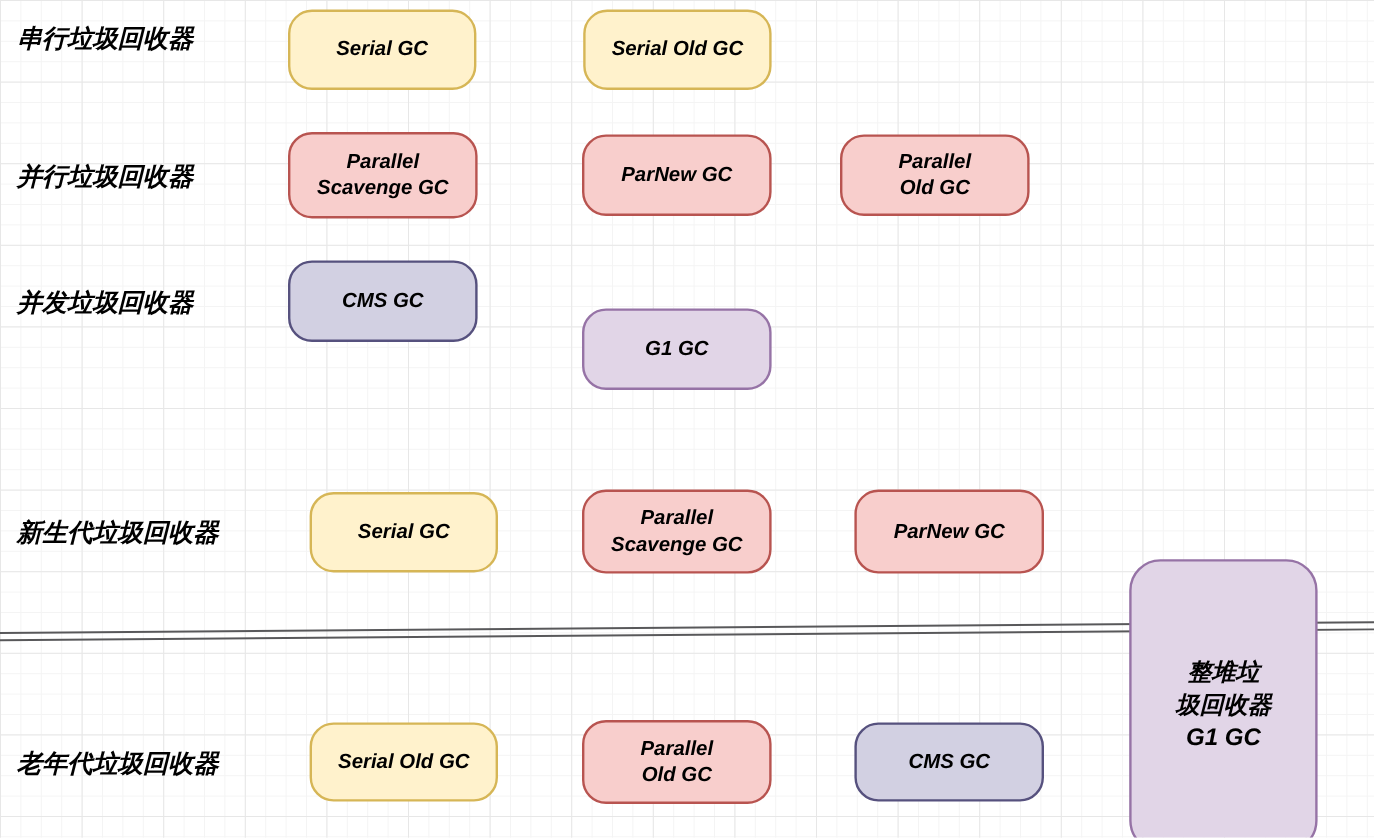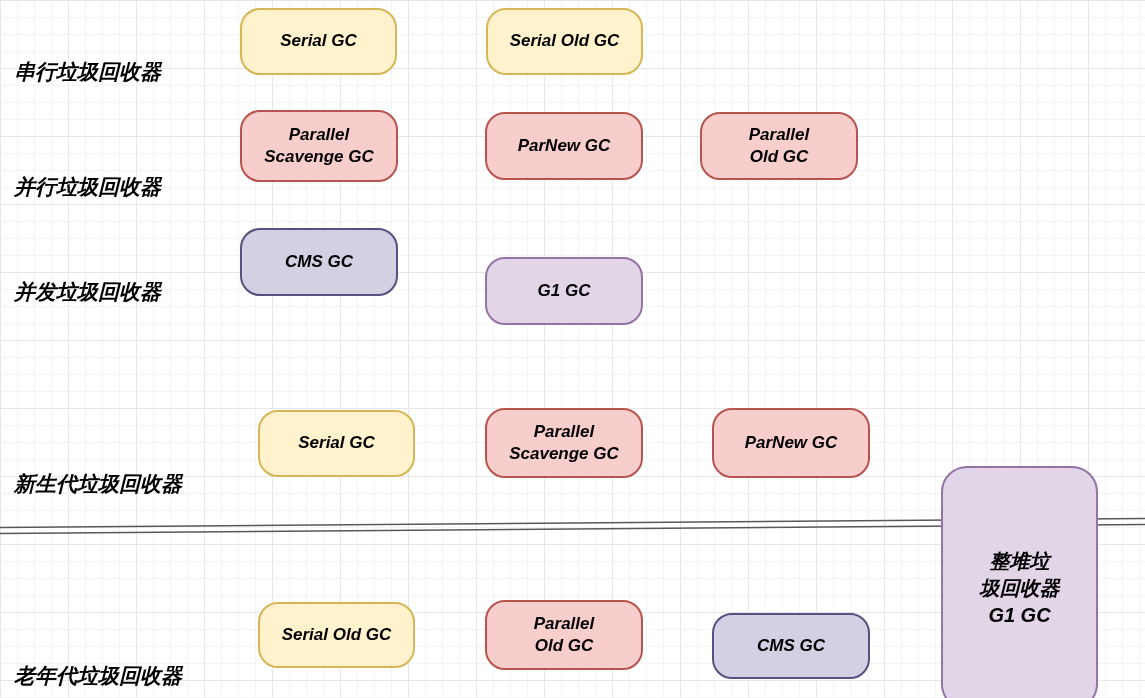--- a/index.html
+++ b/index.html
@@ -21,42 +21,41 @@
     background-size: 68px 68px, 68px 68px, 17px 17px, 17px 17px;
   }
   .row-label {
     position: absolute;
     font-size: 21px;
     font-weight: bold;
     font-style: italic;
     color: #000000;
     white-space: nowrap;
     z-index: 3;
-    margin-top: 40px;
   }
   .gc-box {
     position: absolute;
     display: flex;
     flex-direction: column;
     align-items: center;
     justify-content: center;
     border-radius: 20px;
     border: 2px solid;
     box-sizing: border-box;
     font-size: 17px;
     font-weight: bold;
     font-style: italic;
     color: #000000;
     text-align: center;
     line-height: 1.3;
     z-index: 2;
   }
   .gc-box.yellow { background: #FFF2CC; border-color: #D6B656; }
   .gc-box.red    { background: #F8CECC; border-color: #B85450; }
-  .gc-box.indigo { background: #D2D0E2; border-color: #56517E; margin-top: 11px; }
+  .gc-box.indigo { background: #D2D0E2; border-color: #56517E; }
   .gc-box.purple { background: #E1D5E7; border-color: #9673A6; margin-top: 40px; }
   .gc-box.heap {
     border-radius: 26px;
     font-size: 20px;
     line-height: 1.35;
   }
   #divider-svg {
     position: absolute;
     left: 0;
     top: 0;

